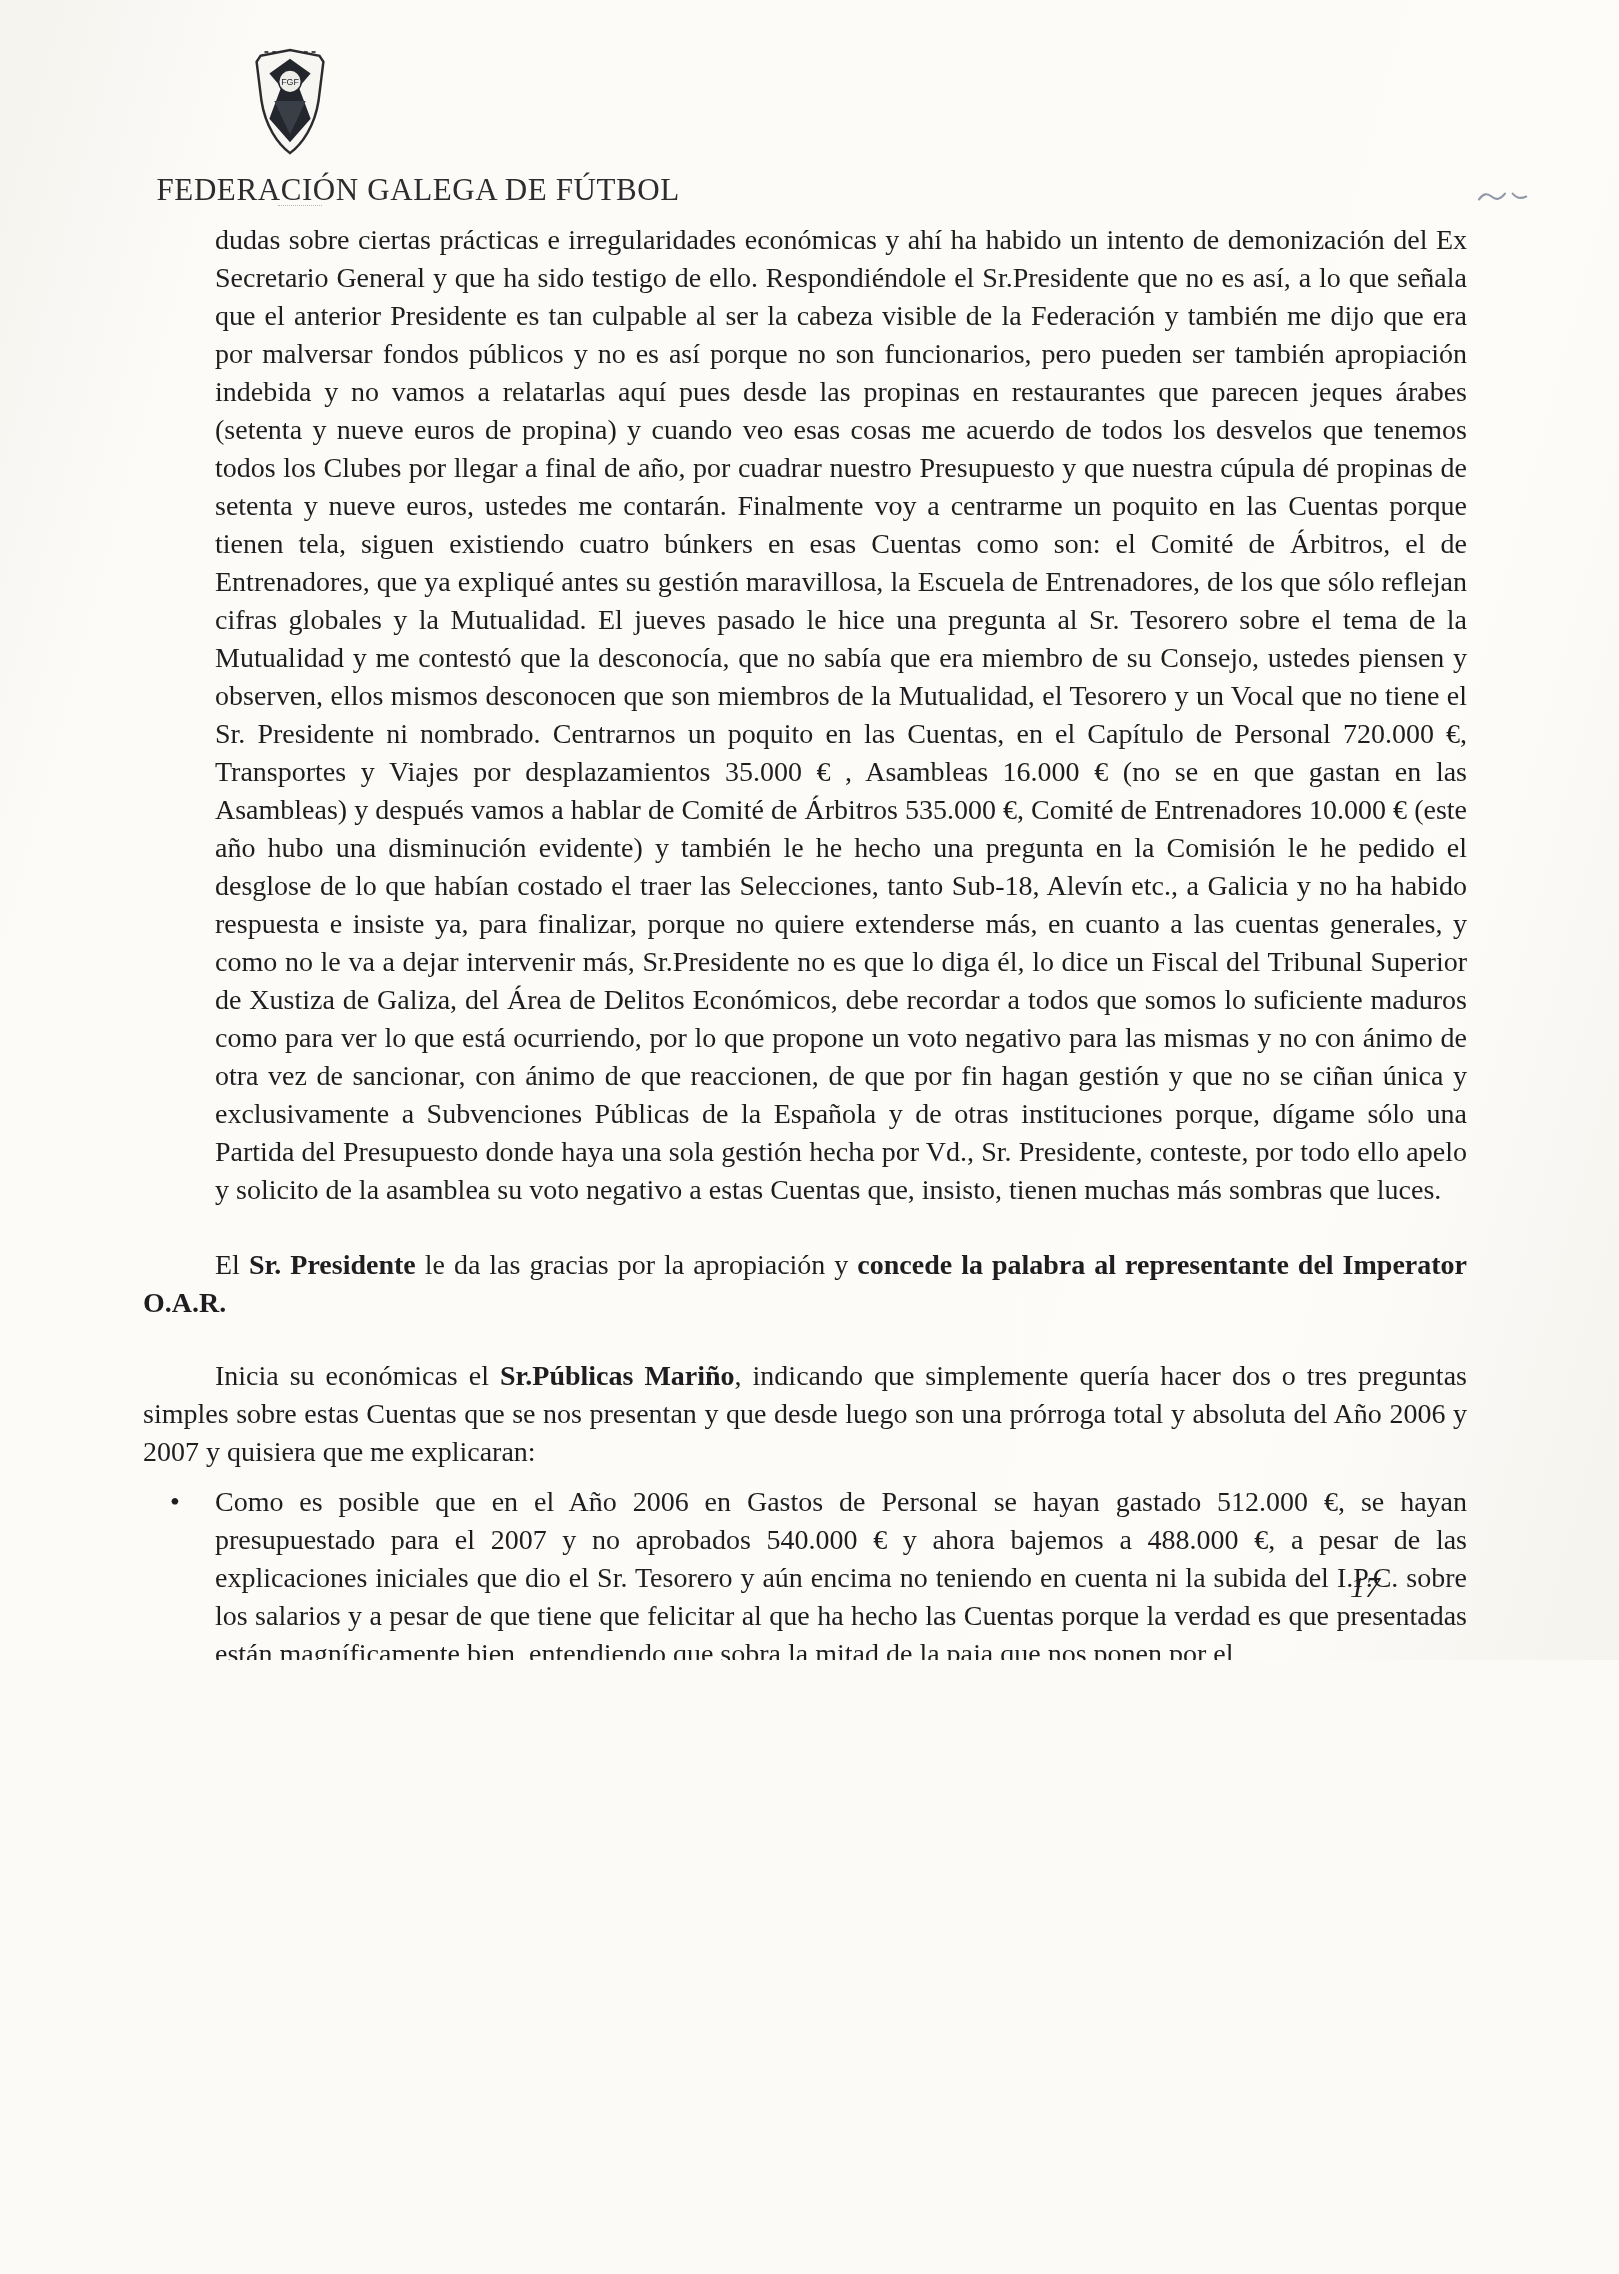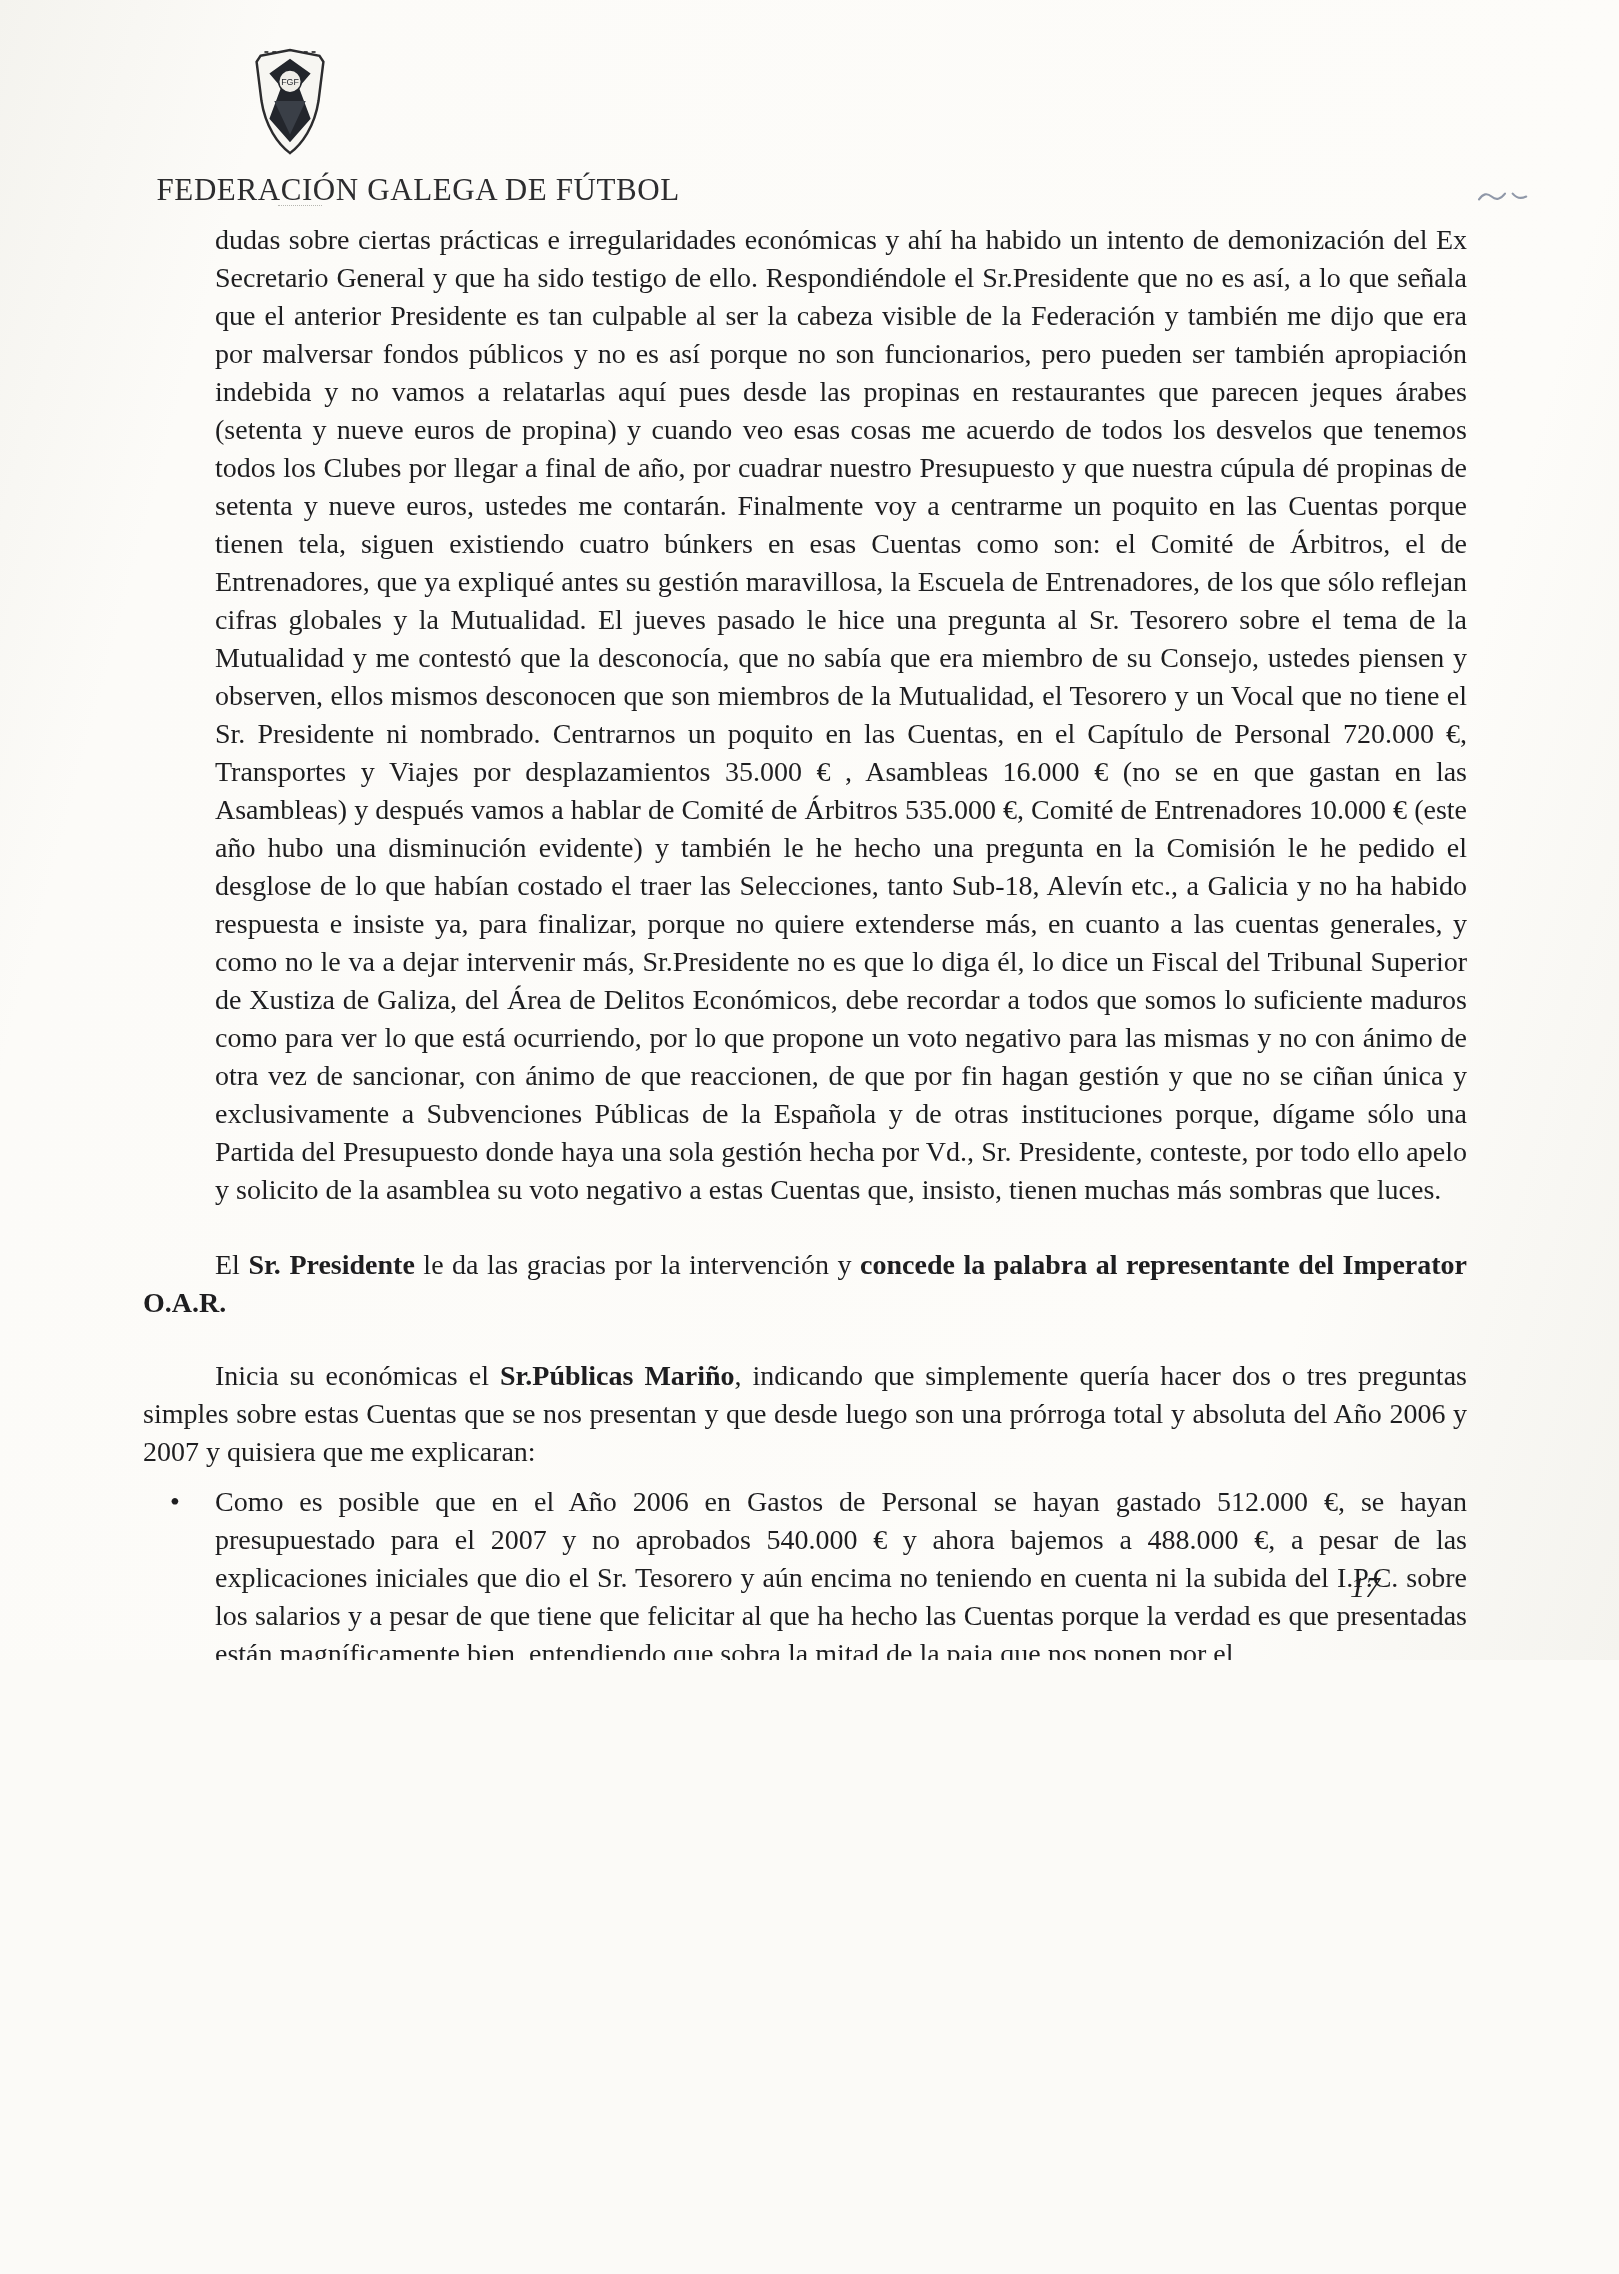--- a/index.html
+++ b/index.html
@@ -82,21 +82,21 @@
         <text x="50" y="40" text-anchor="middle" font-size="9" font-family="Liberation Sans, sans-serif" fill="#23262c">FGF</text>
       </svg>
     </div>
     <div class="org-name">FEDERACIÓN GALEGA DE FÚTBOL</div>
   </header>
 
   <main class="content">
 
     <p class="main-block">dudas sobre ciertas prácticas e irregularidades económicas y ahí ha habido un intento de demonización del Ex Secretario General y que ha sido testigo de ello. Respondiéndole el Sr.Presidente que no es así, a lo que señala que el anterior Presidente es tan culpable al ser la cabeza visible de la Federación y también me dijo que era por malversar fondos públicos y no es así porque no son funcionarios, pero pueden ser también apropiación indebida y no vamos a relatarlas aquí pues desde las propinas en restaurantes que parecen jeques árabes (setenta y nueve euros de propina) y cuando veo esas cosas me acuerdo de todos los desvelos que tenemos todos los Clubes por llegar a final de año, por cuadrar nuestro Presupuesto y que nuestra cúpula dé propinas de setenta y nueve euros, ustedes me contarán. Finalmente voy a centrarme un poquito en las Cuentas porque tienen tela, siguen existiendo cuatro búnkers en esas Cuentas como son: el Comité de Árbitros, el de Entrenadores, que ya expliqué antes su gestión maravillosa, la Escuela de Entrenadores, de los que sólo reflejan cifras globales y la Mutualidad. El jueves pasado le hice una pregunta al Sr. Tesorero sobre el tema de la Mutualidad y me contestó que la desconocía, que no sabía que era miembro de su Consejo, ustedes piensen y observen, ellos mismos desconocen que son miembros de la Mutualidad, el Tesorero y un Vocal que no tiene el Sr. Presidente ni nombrado. Centrarnos un poquito en las Cuentas, en el Capítulo de Personal 720.000 €, Transportes y Viajes por desplazamientos 35.000 € , Asambleas 16.000 € (no se en que gastan en las Asambleas) y después vamos a hablar de Comité de Árbitros 535.000 €, Comité de Entrenadores 10.000 € (este año hubo una disminución evidente) y también le he hecho una pregunta en la Comisión le he pedido el desglose de lo que habían costado el traer las Selecciones, tanto Sub-18, Alevín etc., a Galicia y no ha habido respuesta e insiste ya, para finalizar, porque no quiere extenderse más, en cuanto a las cuentas generales, y como no le va a dejar intervenir más, Sr.Presidente no es que lo diga él, lo dice un Fiscal del Tribunal Superior de Xustiza de Galiza, del Área de Delitos Económicos, debe recordar a todos que somos lo suficiente maduros como para ver lo que está ocurriendo, por lo que propone un voto negativo para las mismas y no con ánimo de otra vez de sancionar, con ánimo de que reaccionen, de que por fin hagan gestión y que no se ciñan única y exclusivamente a Subvenciones Públicas de la Española y de otras instituciones porque, dígame sólo una Partida del Presupuesto donde haya una sola gestión hecha por Vd., Sr. Presidente, conteste, por todo ello apelo y solicito de la asamblea su voto negativo a estas Cuentas que, insisto, tienen muchas más sombras que luces.</p>
 
-    <p class="para"><span>El </span><b>Sr. Presidente</b><span> le da las gracias por la intervención y </span><b>concede la palabra al representante del Imperator O.A.R.</b></p>
+    <p class="para"><span>El </span><b>Sr. Presidente</b><span> le da las gracias por la apropiación y </span><b>concede la palabra al representante del Imperator O.A.R.</b></p>
 
     <p class="para para-2"><span>Inicia su económicas el </span><b>Sr.Públicas Mariño</b><span>, indicando que simplemente quería hacer dos o tres preguntas simples sobre estas Cuentas que se nos presentan y que desde luego son una prórroga total y absoluta del Año 2006 y 2007 y quisiera que me explicaran:</span></p>
 
     <ul class="bullets">
       <li class="bullet">
         <span class="bullet-marker">•</span>
         <span>Como es posible que en el Año 2006 en Gastos de Personal se hayan gastado 512.000 €, se hayan presupuestado para el 2007 y no aprobados 540.000 € y ahora bajemos a 488.000 €, a pesar de las explicaciones iniciales que dio el Sr. Tesorero y aún encima no teniendo en cuenta ni la subida del I.P.C. sobre los salarios y a pesar de que tiene que felicitar al que ha hecho las Cuentas porque la verdad es que presentadas están magníficamente bien, entendiendo que sobra la mitad de la paja que nos ponen por el</span>
       </li>
     </ul>
 

